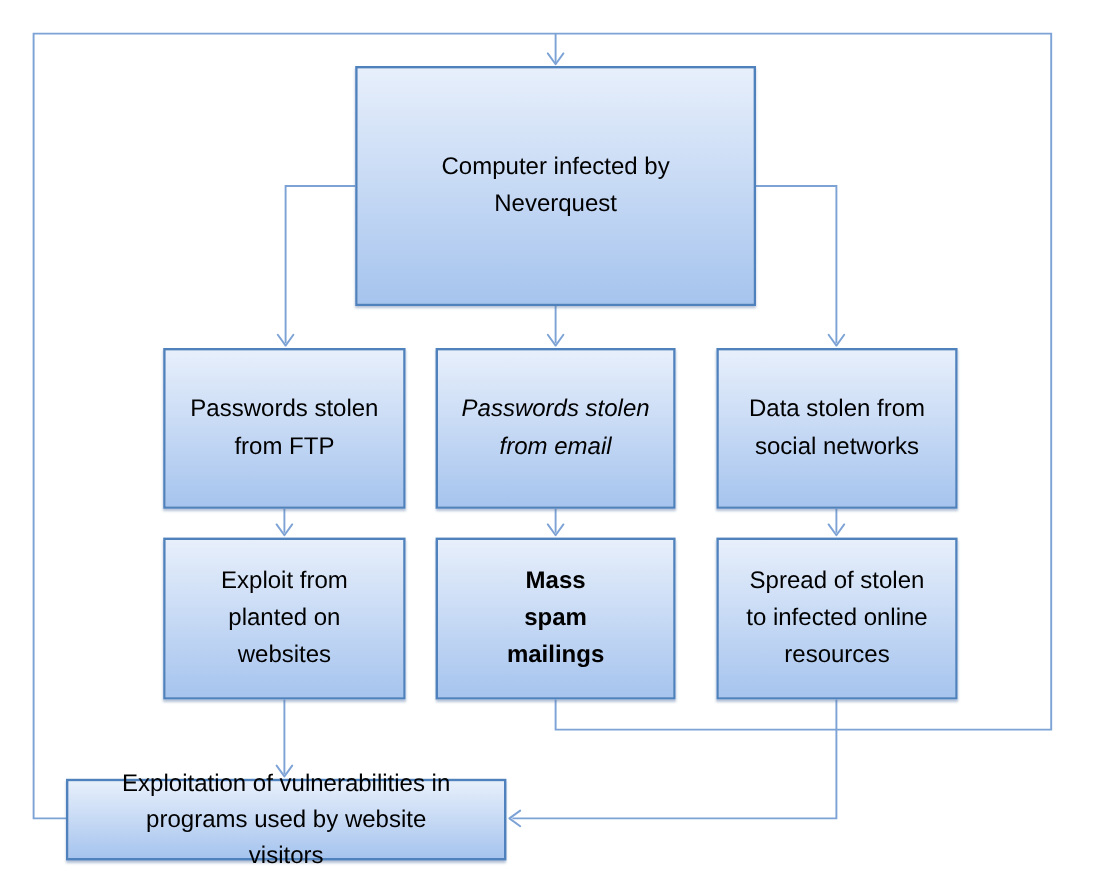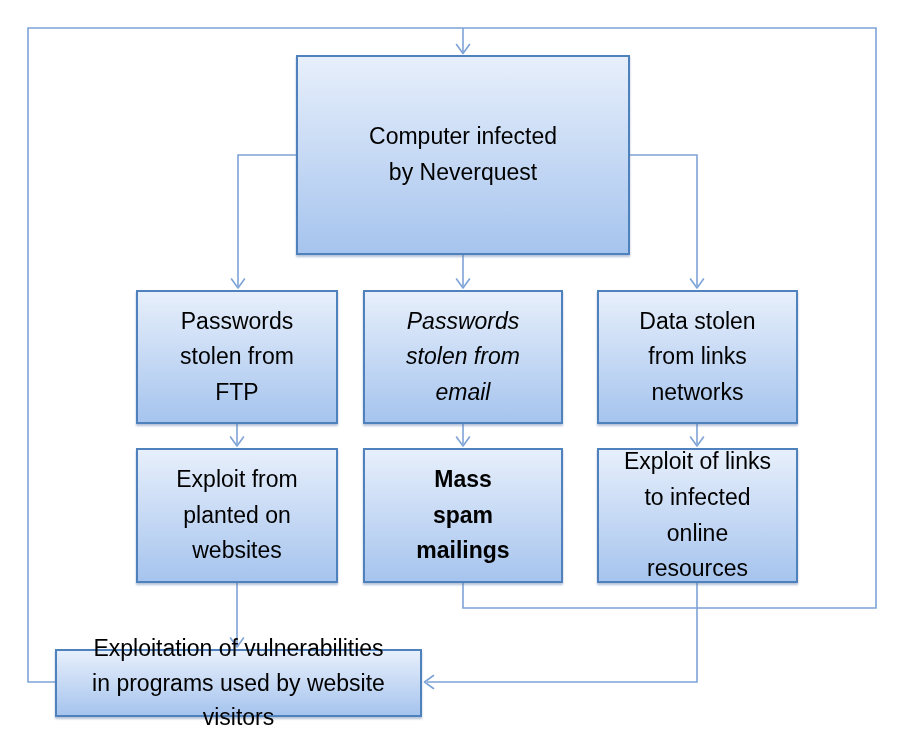--- a/index.html
+++ b/index.html
@@ -40,21 +40,21 @@
     position: absolute;
     box-sizing: border-box;
     border: 2px solid var(--box-border, #4f81bd);
     background: linear-gradient(180deg, var(--box-fill-top, #e7effb) 0%, var(--box-fill-bottom, #a6c4ee) 100%);
     box-shadow: 0 2px 2px rgba(90, 120, 165, 0.45);
     display: flex;
     align-items: center;
     justify-content: center;
     text-align: center;
     color: var(--text-color, #000000);
-    font-size: 23px;
+    font-size: 20px;
     line-height: 1.55;
     z-index: 1;
   }
   .node .lbl { display: inline-block; }
 
   .n-root          { left: 296px; top: 55px;  width: 334px; height: 200px; }
   .n-root .lbl     { max-width: 215px; }
   .n-ftp           { left: 136px; top: 290px; width: 202px; height: 134px; }
   .n-ftp .lbl      { max-width: 162px; }
   .n-email         { left: 363px; top: 290px; width: 200px; height: 134px; font-style: italic; }
@@ -113,32 +113,32 @@
 
   <div class="node n-ftp">
     <span class="lbl">Passwords stolen from FTP</span>
   </div>
 
   <div class="node n-email">
     <span class="lbl">Passwords stolen from email</span>
   </div>
 
   <div class="node n-social">
-    <span class="lbl">Data stolen from links networks</span>
+    <span class="lbl">Data stolen from social networks</span>
   </div>
 
   <div class="node n-exploit">
     <span class="lbl">Exploit from planted on websites</span>
   </div>
 
   <div class="node n-spam">
     <span class="lbl">Mass spam mailings</span>
   </div>
 
   <div class="node n-spread">
-    <span class="lbl">Exploit of links to infected online resources</span>
+    <span class="lbl">Spread of stolen to infected online resources</span>
   </div>
 
   <div class="node n-bottom">
     <span class="lbl">Exploitation of vulnerabilities in programs used by website visitors</span>
   </div>
 
 </div>
 
 </body></html>

